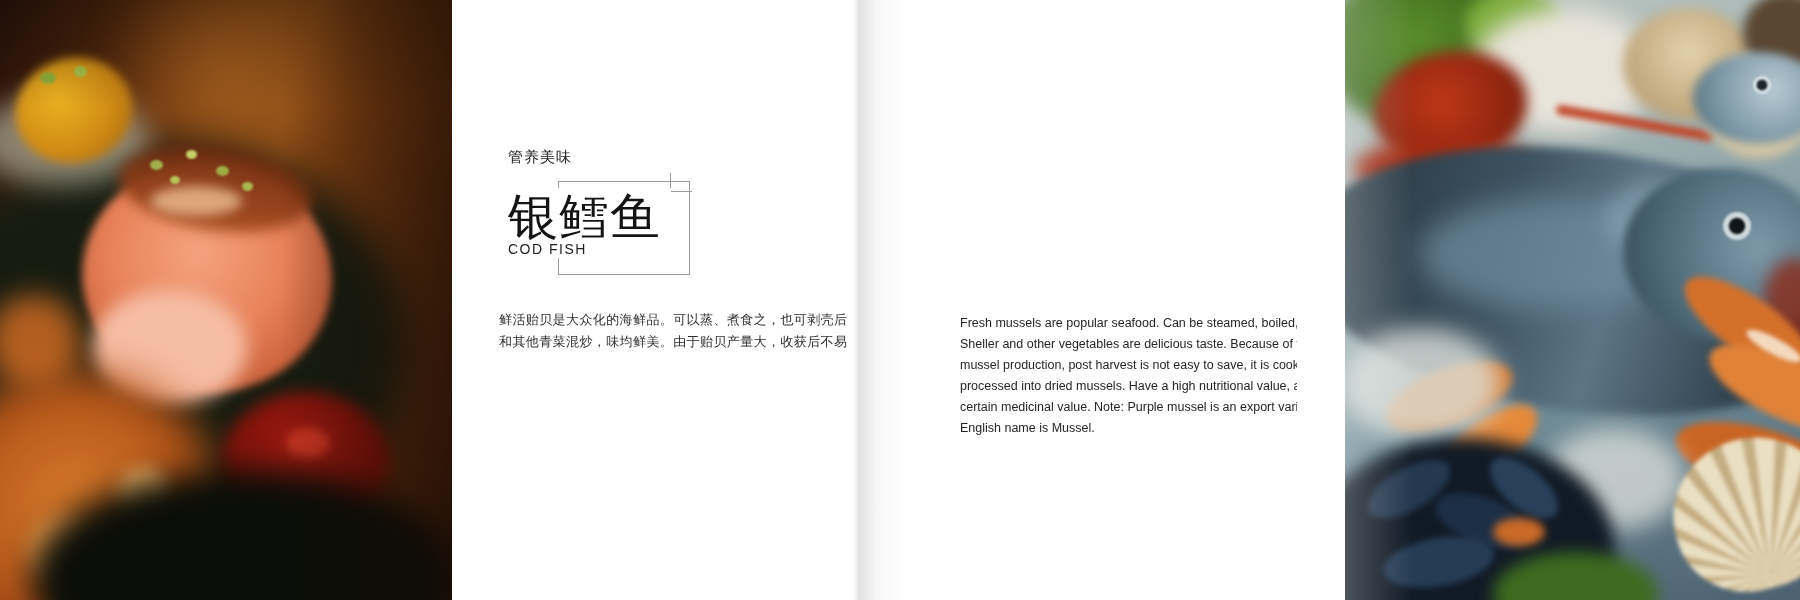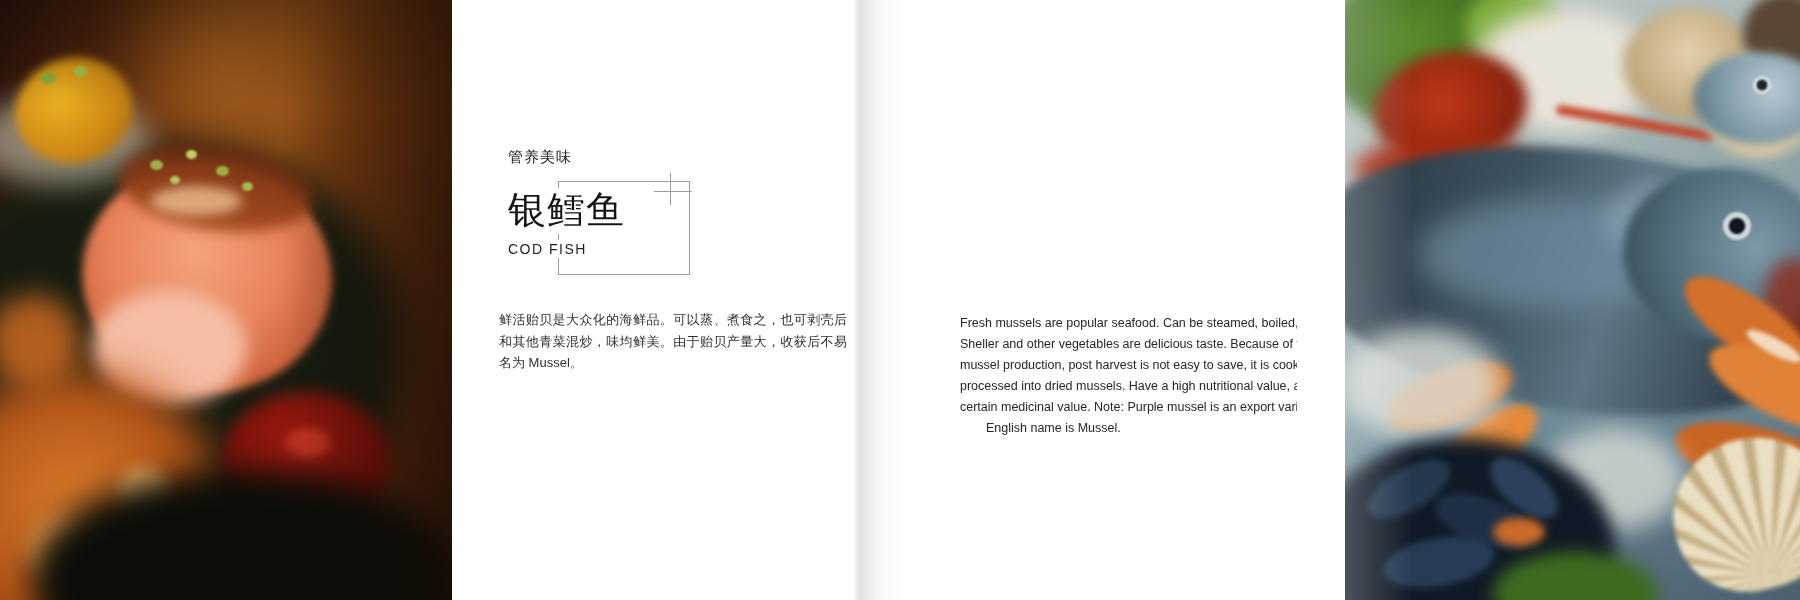--- a/index.html
+++ b/index.html
@@ -13,35 +13,35 @@
   .fold{position:absolute;top:0;height:600px;left:853px;width:54px;pointer-events:none;
         background:linear-gradient(90deg, rgba(110,110,110,0) 0%, rgba(70,70,70,0.16) 12%,
                    rgba(120,120,120,0.06) 45%, rgba(255,255,255,0) 100%);}
   
   .eyebrow{position:absolute;left:56px;top:148px;font-size:15px;letter-spacing:1px;
            color:#242424;font-weight:500;}
   .frame{position:absolute;left:106px;top:181px;width:130px;height:92px;
          border:1px solid #9b9b9b;}
   .cross-v{position:absolute;left:218px;top:173px;width:1px;height:32px;background:#9b9b9b;}
   .cross-h{position:absolute;left:202px;top:191px;width:38px;height:1px;background:#9b9b9b;}
-  .title{position:absolute;left:52px;top:188px;font-size:38px;font-weight:500;
+  .title{position:absolute;left:52px;top:188px;font-size:50px;font-weight:500;
          letter-spacing:1px;color:#141414;background:#fff;padding:2px 10px 2px 4px;line-height:1.1;}
   .subtitle{position:absolute;left:56px;top:240px;font-size:14px;font-weight:500;
             letter-spacing:1.5px;color:#1f1f1f;background:#fff;padding:1px 8px 1px 0;}
   
   .zh-body{position:absolute;left:47px;top:309px;width:348px;color:#303030;
            font-size:13px;}
   .zh-body .ln{height:21.6px;line-height:21.6px;text-align:justify;text-align-last:justify;
                overflow:hidden;white-space:nowrap;}
   .zh-body .ln.last{text-align-last:left;}
   .en-body{position:absolute;left:103px;top:313px;width:337px;color:#262626;
            font-size:12.5px;}
   .en-body .ln{height:21px;line-height:21px;text-align:justify;text-align-last:justify;
                overflow:hidden;white-space:nowrap;}
-  .en-body .ln.last{text-align-last:left;margin-left:26px;}
+  .en-body .ln.last{text-align-last:left;}
 </style>
 </head>
 <body>
 
 <div class="canvas">
 
   <div class="photo" style="left:0;width:452px;">
     <div class="abs" style="inset:0;background:linear-gradient(105deg,#2a130a 0%,#63310f 30%,#8a4a16 52%,#6e3710 68%,#33180a 100%);"></div>
     <div class="blob" style="left:90px;top:-50px;width:280px;height:230px;background:radial-gradient(circle,#a8611f 0%,rgba(168,97,31,0) 70%);filter:blur(18px);"></div>
     <div class="blob" style="left:-130px;top:150px;width:540px;height:430px;background:#171c10;filter:blur(20px);transform:rotate(-12deg);"></div>
@@ -71,21 +71,20 @@
   <div class="page" style="left:452px;width:405px;">
     <div class="eyebrow">管养美味</div>
     <div class="frame"></div>
     <div class="cross-v"></div>
     <div class="cross-h"></div>
     <div class="title">银鳕鱼</div>
     <div class="subtitle">COD FISH</div>
     <div class="zh-body">
       <div class="ln">鲜活贻贝是大众化的海鲜品。可以蒸、煮食之，也可剥壳后</div>
       <div class="ln">和其他青菜混炒，味均鲜美。由于贻贝产量大，收获后不易</div>
-      <div class="ln last">名为 Mussel。</div>
     </div>
   </div>
 
   <div class="page" style="left:857px;width:488px;">
     <div class="en-body">
       <div class="ln">Fresh mussels are popular seafood. Can be steamed, boiled, or fried</div>
       <div class="ln">Sheller and other vegetables are delicious taste. Because of the</div>
       <div class="ln">mussel production, post harvest is not easy to save, it is cooked and</div>
       <div class="ln">processed into dried mussels. Have a high nutritional value, and has</div>
       <div class="ln">certain medicinal value. Note: Purple mussel is an export variety, and its</div>

